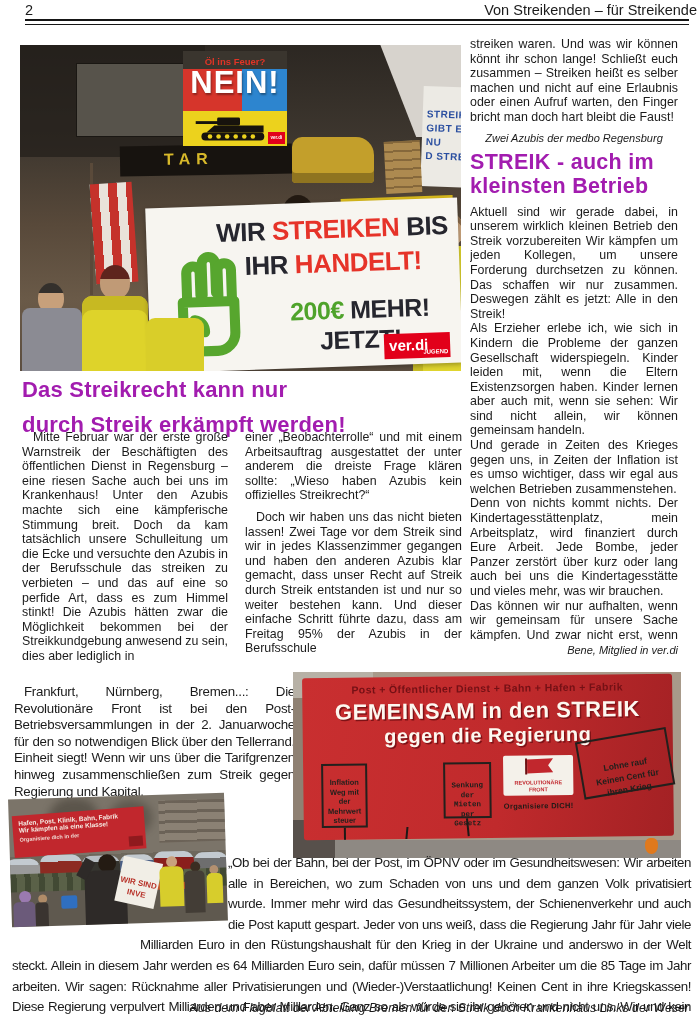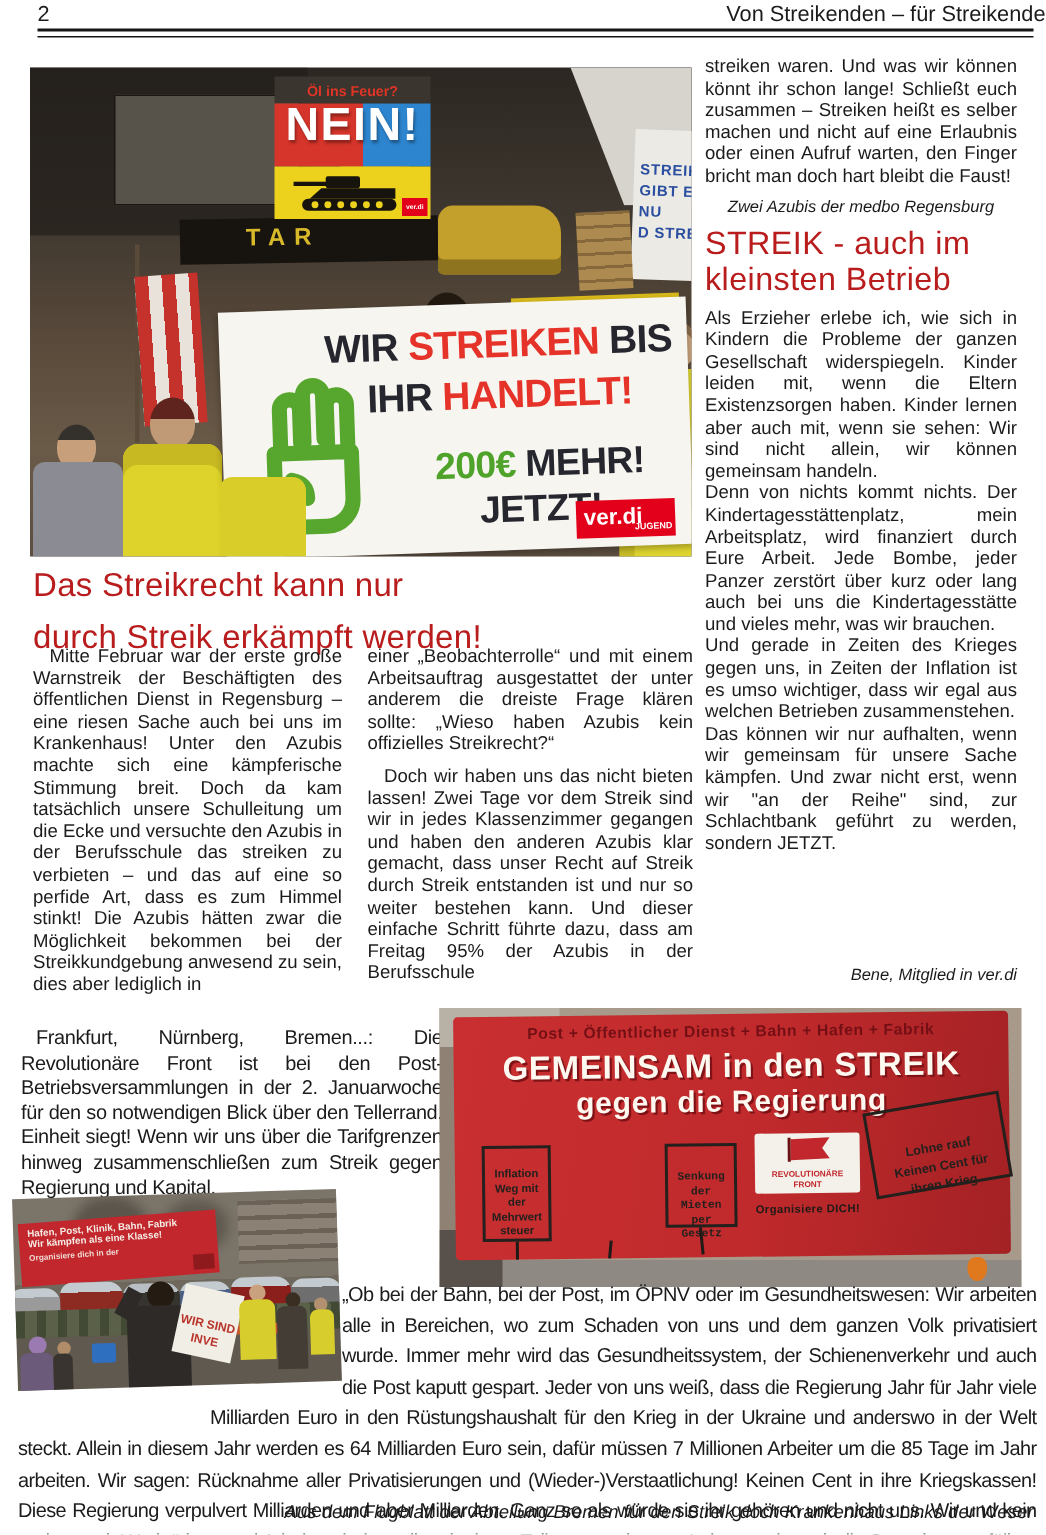--- a/index.html
+++ b/index.html
@@ -6,21 +6,21 @@
   .page{position:relative;width:697px;height:1023px;background:#ffffff;overflow:hidden;
         font-family:"Liberation Sans", sans-serif;color:#1b1b1b;}
   .ab{position:absolute;}
   .pre{white-space:pre-line;}
   
   .pagenum{left:25px;top:2px;font-size:14.5px;}
   .htitle{left:0;right:0;top:2px;text-align:right;font-size:14.5px;}
   .hrule{left:25px;top:19px;width:664px;height:3px;border-top:2px solid #161616;border-bottom:1px solid #161616;}
   
   .body-txt{font-size:12.4px;line-height:14.6px;text-align:justify;margin:0;}
-  .red-head{color:#b91c1c;font-weight:400;margin:0;}
+  .red-head{color:#a21caf;font-weight:700;margin:0;}
   .headline-main{left:22px;top:372px;width:442px;font-size:22px;line-height:35px;letter-spacing:.2px;}
   .colA{left:22px;top:430px;width:206px;max-height:252px;overflow:hidden;}
   .colB{left:245px;top:430px;width:217px;max-height:252px;overflow:hidden;}
   .rcol{left:470px;top:37px;width:208px;height:604px;overflow:hidden;}
   .rcol .red-head{font-size:21.5px;line-height:24px;margin:6px 0 7px;letter-spacing:.3px;}
   .byline{font-style:italic;font-size:11px;}
   .byline-c{text-align:center;margin:7px 0 2px;}
   .byline-r{left:470px;top:644px;width:208px;text-align:right;}
   .indent{text-indent:11px;}
   .mt{margin-top:7px;}
@@ -164,23 +164,24 @@
         <span style="position:absolute;right:2px;bottom:3px;font-size:6px;font-weight:700;">JUGEND</span>
       </div>
     </div>
   </div>
 
   <div class="ab rcol">
     <p class="body-txt">streiken waren. Und was wir können könnt ihr schon lange! Schließt euch zusammen – Streiken heißt es selber machen und nicht auf eine Erlaubnis oder einen Aufruf warten, den Finger bricht man doch hart bleibt die Faust!</p>
     <div class="byline byline-c">Zwei Azubis der medbo Regensburg</div>
     <h2 class="red-head pre">STREIK - auch im
 kleinsten Betrieb</h2>
+    <p class="body-txt">Aktuell sind wir gerade dabei, in unserem wirklich kleinen Betrieb den Streik vorzubereiten Wir kämpfen um jeden Kollegen, um unsere Forderung durchsetzen zu können. Das schaffen wir nur zusammen. Deswegen zählt es jetzt: Alle in den Streik!</p>
     <p class="body-txt">Als Erzieher erlebe ich, wie sich in Kindern die Probleme der ganzen Gesellschaft widerspiegeln. Kinder leiden mit, wenn die Eltern Existenzsorgen haben. Kinder lernen aber auch mit, wenn sie sehen: Wir sind nicht allein, wir können gemeinsam handeln.</p>
+    <p class="body-txt">Und gerade in Zeiten des Krieges gegen uns, in Zeiten der Inflation ist es umso wichtiger, dass wir egal aus welchen Betrieben zusammenstehen.</p>
     <p class="body-txt">Denn von nichts kommt nichts. Der Kindertagesstättenplatz, mein Arbeitsplatz, wird finanziert durch Eure Arbeit. Jede Bombe, jeder Panzer zerstört über kurz oder lang auch bei uns die Kindertagesstätte und vieles mehr, was wir brauchen.</p>
-    <p class="body-txt">Und gerade in Zeiten des Krieges gegen uns, in Zeiten der Inflation ist es umso wichtiger, dass wir egal aus welchen Betrieben zusammenstehen.</p>
     <p class="body-txt">Das können wir nur aufhalten, wenn wir gemeinsam für unsere Sache kämpfen. Und zwar nicht erst, wenn wir "an der Reihe" sind, zur Schlachtbank geführt zu werden, sondern JETZT.</p>
   </div>
   <div class="ab byline byline-r">Bene, Mitglied in ver.di</div>
 
   <h2 class="ab red-head pre headline-main">Das Streikrecht kann nur
 durch Streik erkämpft werden!</h2>
   <div class="ab colA">
     <p class="body-txt indent">Mitte Februar war der erste große Warnstreik der Beschäftigten des öffentlichen Dienst in Regensburg – eine riesen Sache auch bei uns im Krankenhaus! Unter den Azubis machte sich eine kämpferische Stimmung breit. Doch da kam tatsächlich unsere Schulleitung um die Ecke und versuchte den Azubis in der Berufsschule das streiken zu verbieten – und das auf eine so perfide Art, dass es zum Himmel stinkt! Die Azubis hätten zwar die Möglichkeit bekommen bei der Streikkundgebung anwesend zu sein, dies aber lediglich in</p>
   </div>
   <div class="ab colB">

